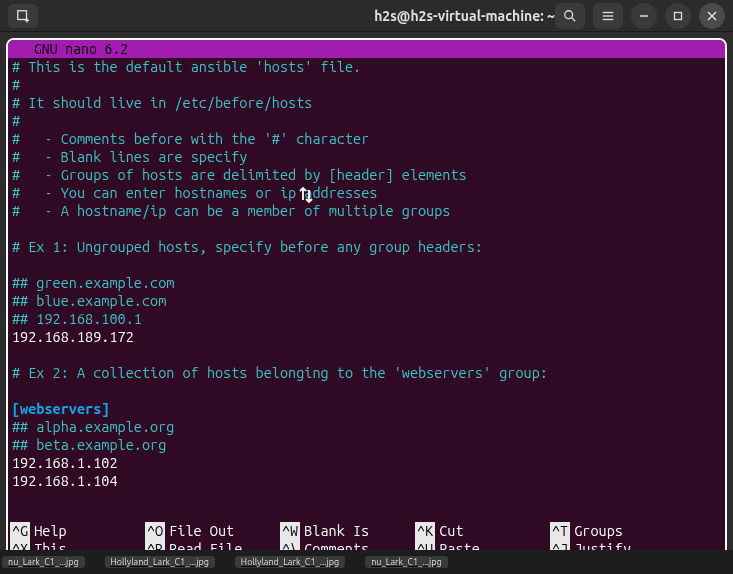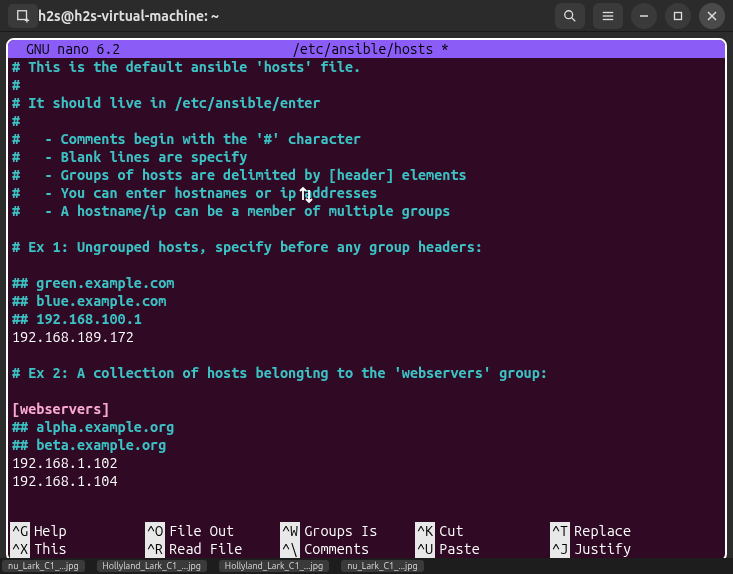--- a/index.html
+++ b/index.html
@@ -29,21 +29,21 @@
       width: 30px;
       height: 24px;
       background: #3a3a3a;
       border-radius: 5px;
       display: flex;
       align-items: center;
       justify-content: center;
     }
     .title-text {
       flex: 1;
-      text-align: left;
+      text-align: right;
       font-weight: bold;
       font-size: 14px;
       font-family: "Ubuntu", sans-serif;
     }
     .titlebar-right {
       display: flex;
       align-items: center;
       gap: 8px;
     }
     .win-btn {
@@ -72,44 +72,44 @@
       top: 32px;
       left: 0;
       right: 0;
       bottom: 12px;
       border: 2px solid #fff;
       border-radius: 8px;
       margin: 6px 6px 0 6px;
       overflow: hidden;
     }
     .nano-header {
-      background: #8b5cf6;
+      background: #a21caf;
       color: #000;
       font-size: 14px;
       line-height: 18px;
-      padding: 0 4px;
+      padding: 0 12px;
       display: flex;
     }
     .nano-header .prog {
       padding-left: 14px;
     }
     .nano-header .fname {
       flex: 1;
       text-align: center;
       padding-right: 100px;
     }
     .content {
       color: #fff;
       font-size: 14.5px;
       line-height: 18px;
       padding: 0 4px;
       white-space: pre;
     }
-    .comment { color: #3cc2c4; font-weight: bold; }
-    .section { color: #f9a8d4; font-weight: bold; }
+    .comment { color: #3cc2c4; }
+    .section { color: #0ea5e9; font-weight: bold; }
     .shortcut-bar {
       position: absolute;
       bottom: 0;
       left: 0;
       right: 0;
       font-size: 14.5px;
       line-height: 18px;
       padding: 0 2px 2px 2px;
       color: #fff;
     }
@@ -118,27 +118,28 @@
     .sc-key {
       background: #e8e8e8;
       color: #000;
       padding: 0 2px;
     }
     .taskbar {
       position: absolute;
       bottom: 0;
       left: 0;
       right: 0;
-      height: 16px;
+      height: 24px;
       background: #1d1d1d;
       display: flex;
       align-items: center;
-      gap: 12px;
+      gap: 20px;
       padding: 0 2px;
       overflow: hidden;
+      text-decoration: underline;
     }
     .task-item {
       background: #3a3a3a;
       color: #ddd;
       font-size: 9px;
       padding: 1px 6px;
       border-radius: 3px;
       font-family: "Ubuntu", sans-serif;
       white-space: nowrap;
       display: flex;
@@ -197,27 +198,26 @@
           <line x1="1" y1="1" x2="9" y2="9" stroke="#ddd" stroke-width="1.5"></line>
           <line x1="9" y1="1" x2="1" y2="9" stroke="#ddd" stroke-width="1.5"></line>
         </svg>
     </div>
   </div>
 </div>
 
 <div class="editor-area">
   <div class="nano-header">
     <span class="prog">GNU nano 6.2</span>
-    <span class="fname">/etc/ansible/hosts *</span>
   </div>
   <div class="content"><span class="comment"># This is the default ansible 'hosts' file.</span>
 <span class="comment">#</span>
-<span class="comment"># It should live in /etc/ansible/enter</span>
+<span class="comment"># It should live in /etc/before/hosts</span>
 <span class="comment">#</span>
-<span class="comment">#   - Comments begin with the '#' character</span>
+<span class="comment">#   - Comments before with the '#' character</span>
 <span class="comment">#   - Blank lines are specify</span>
 <span class="comment">#   - Groups of hosts are delimited by [header] elements</span>
 <span class="comment">#   - You can enter hostnames or ip addresses</span>
 <span class="comment">#   - A hostname/ip can be a member of multiple groups</span>
 <span></span>
 <span class="comment"># Ex 1: Ungrouped hosts, specify before any group headers:</span>
 <span></span>
 <span class="comment">## green.example.com</span>
 <span class="comment">## blue.example.com</span>
 <span class="comment">## 192.168.100.1</span>
@@ -228,23 +228,23 @@
 <span class="section">[webservers]</span>
 <span class="comment">## alpha.example.org</span>
 <span class="comment">## beta.example.org</span>
 <span>192.168.1.102</span>
 <span>192.168.1.104</span></div>
 
   <div class="shortcut-bar">
     <div class="sc-row">
       <span class="sc-item"><span class="sc-key">^G</span><span>Help</span></span>
       <span class="sc-item"><span class="sc-key">^O</span><span>File Out</span></span>
-      <span class="sc-item"><span class="sc-key">^W</span><span>Groups Is</span></span>
+      <span class="sc-item"><span class="sc-key">^W</span><span>Blank Is</span></span>
       <span class="sc-item"><span class="sc-key">^K</span><span>Cut</span></span>
-      <span class="sc-item"><span class="sc-key">^T</span><span>Replace</span></span>
+      <span class="sc-item"><span class="sc-key">^T</span><span>Groups</span></span>
     </div>
     <div class="sc-row">
       <span class="sc-item"><span class="sc-key">^X</span><span>This</span></span>
       <span class="sc-item"><span class="sc-key">^R</span><span>Read File</span></span>
       <span class="sc-item"><span class="sc-key">^\</span><span>Comments</span></span>
       <span class="sc-item"><span class="sc-key">^U</span><span>Paste</span></span>
       <span class="sc-item"><span class="sc-key">^J</span><span>Justify</span></span>
     </div>
   </div>
 </div>

